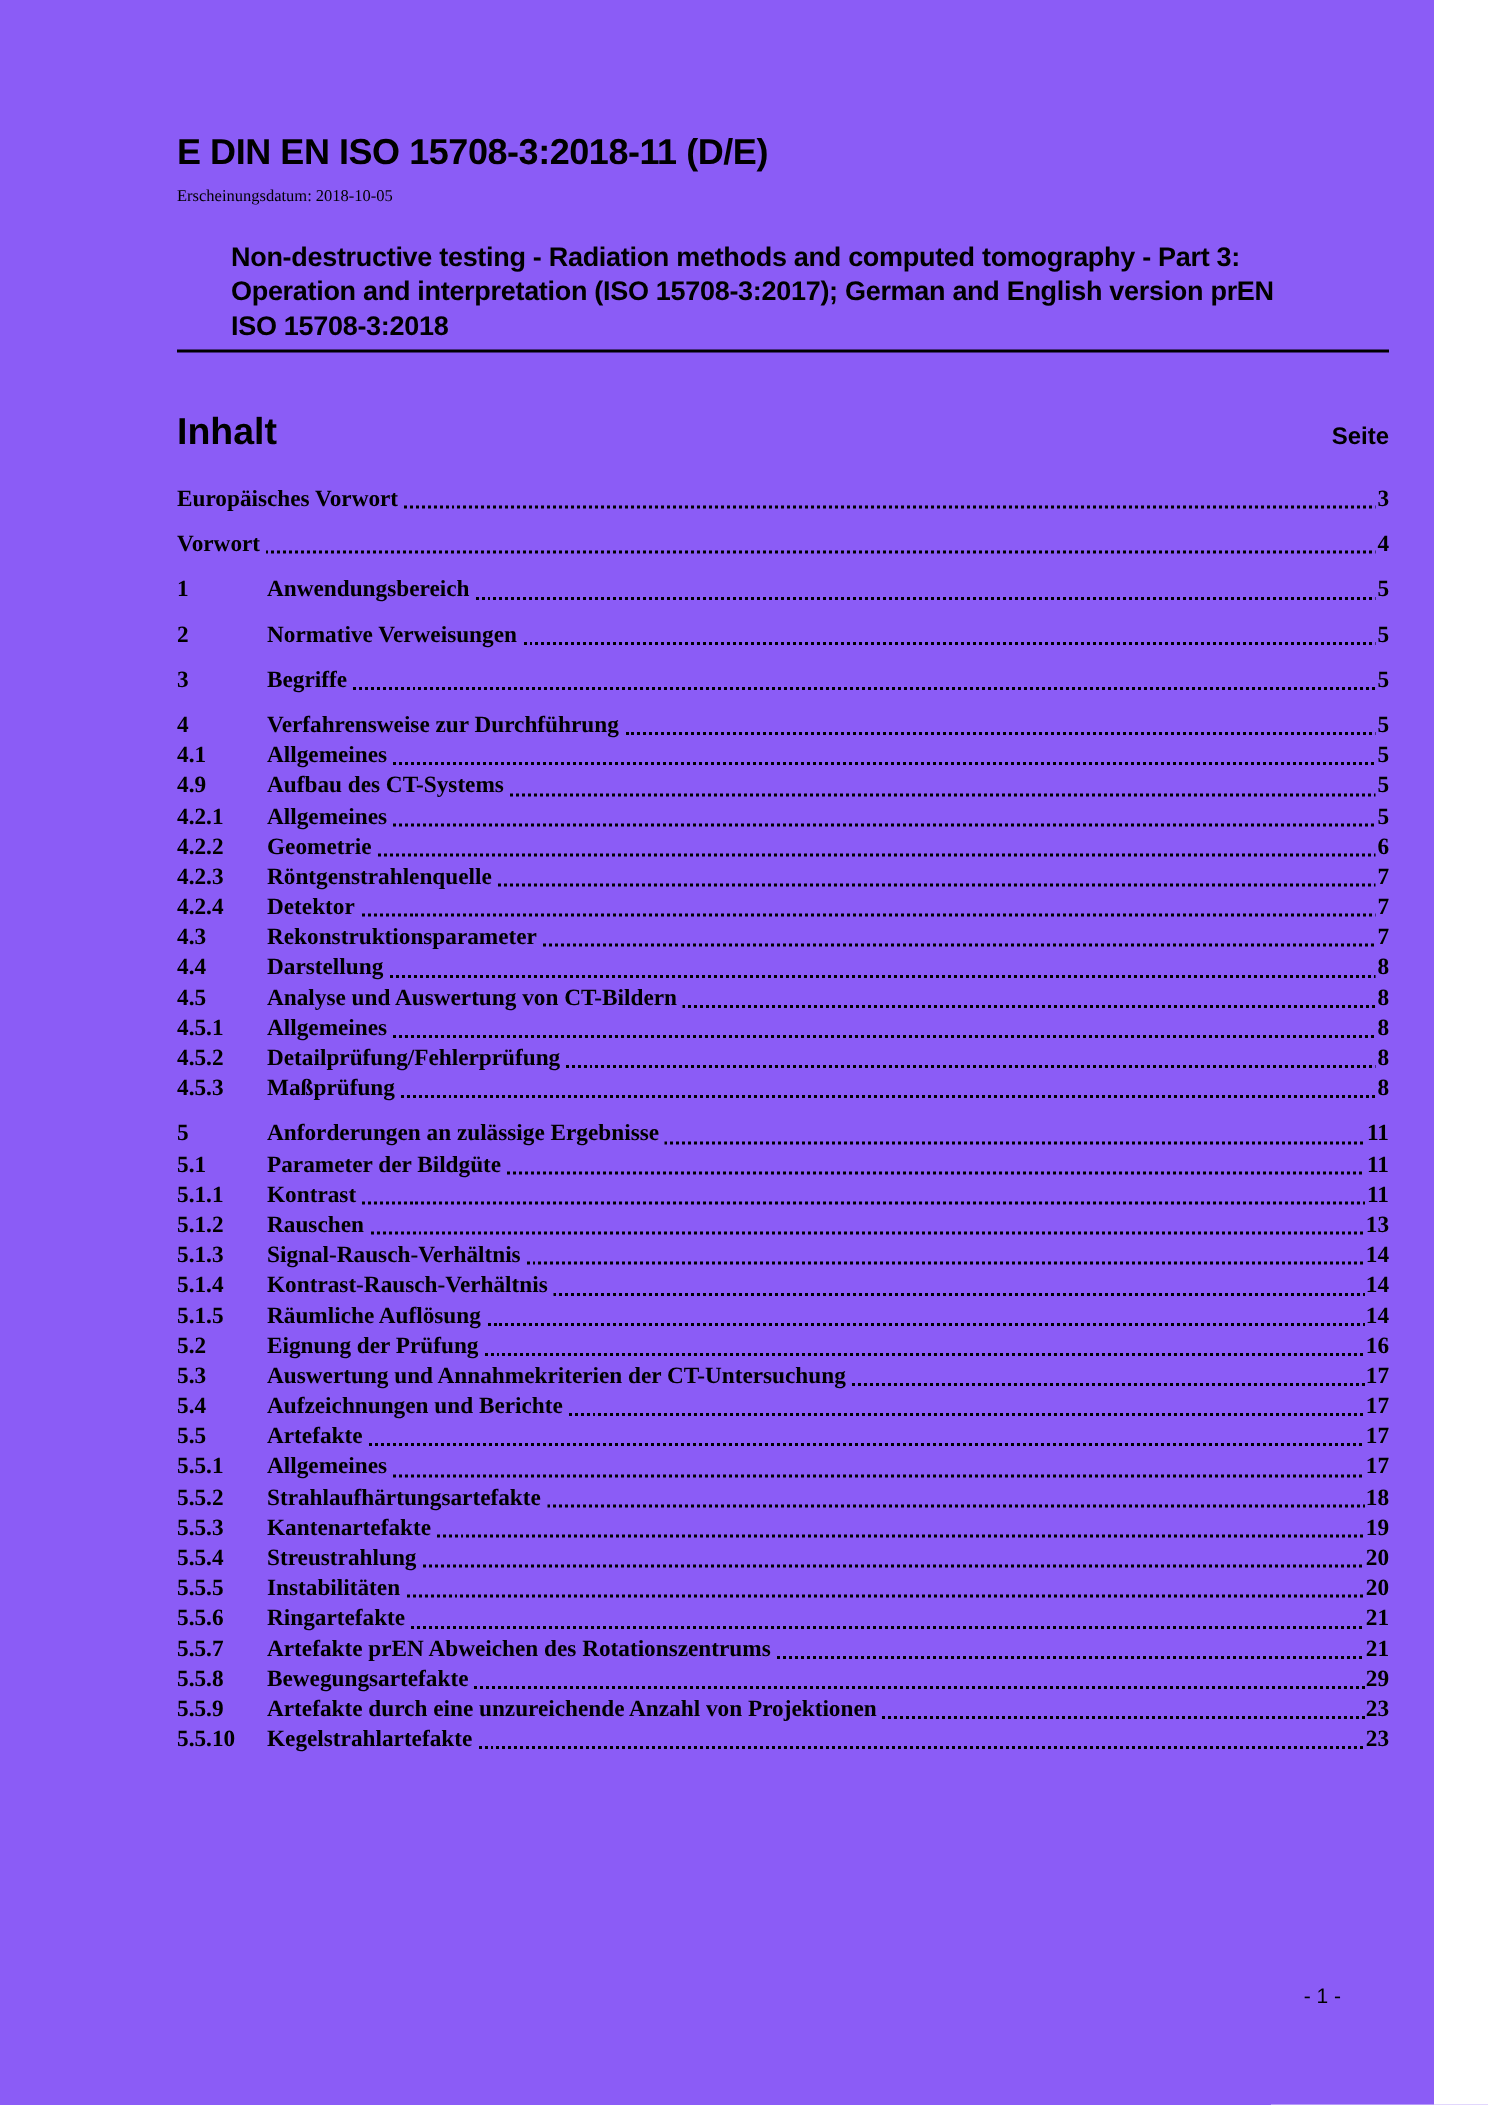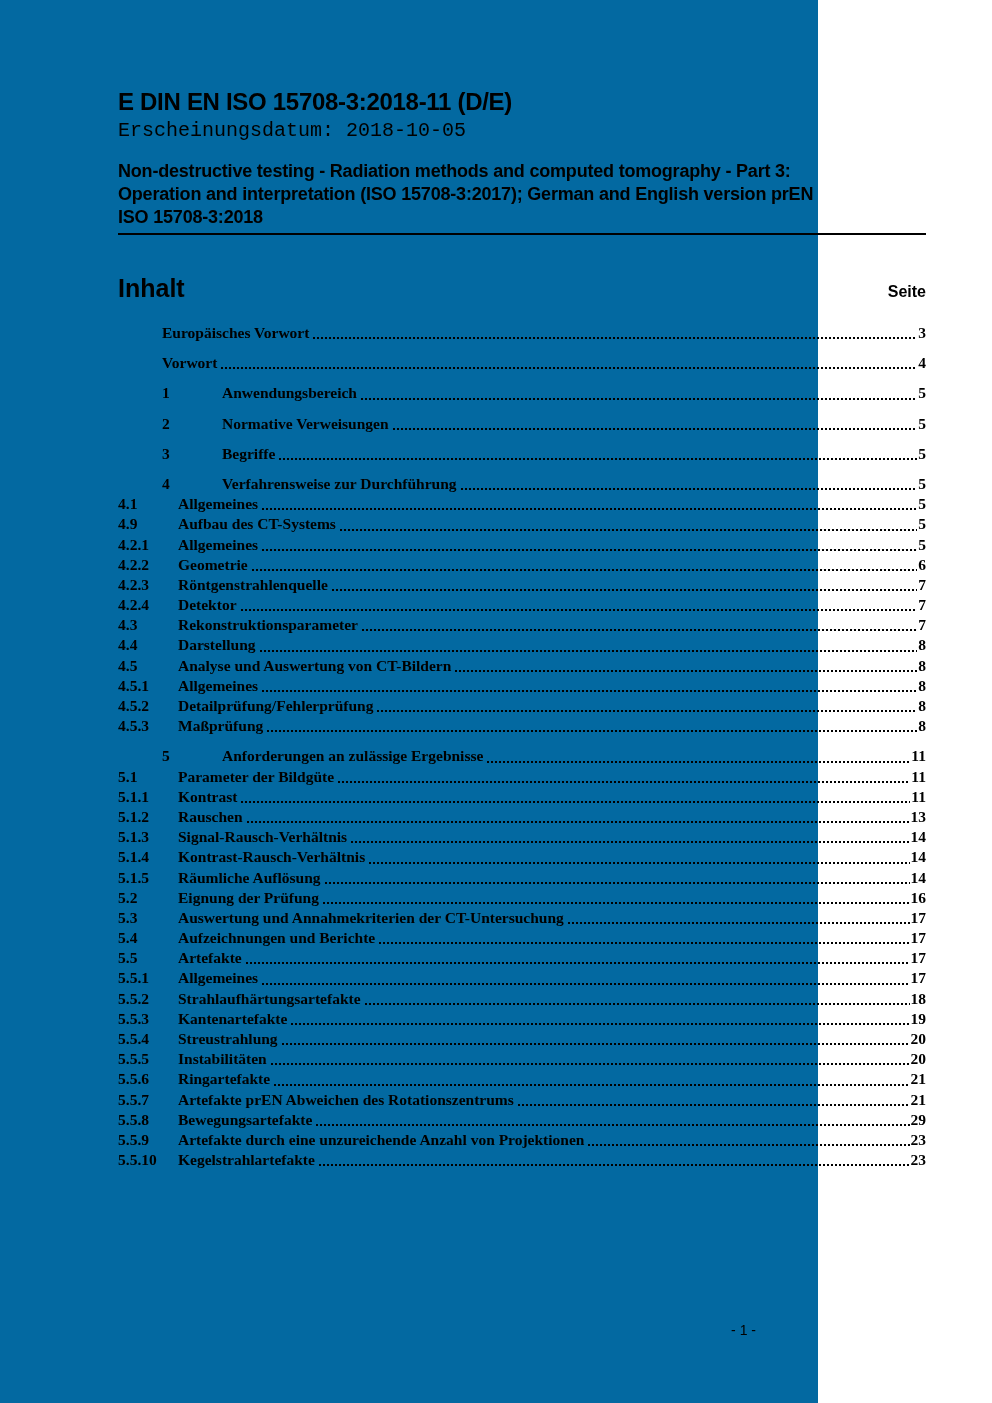--- a/index.html
+++ b/index.html
@@ -12,42 +12,42 @@
     width: 992px;
     height: 1403px;
     position: relative;
     overflow: hidden;
     font-family: "Liberation Sans", sans-serif;
   }
   .page {
     position: absolute;
     top: 0;
     left: 0;
-    width: 818px;
+    width: 956px;
     height: 1403px;
-    background: #0369a1;
+    background: #8b5cf6;
   }
   .content {
     position: absolute;
     top: 88px;
     left: 118px;
     width: 808px;
   }
   .doc-title {
     font-family: "Liberation Sans", sans-serif;
     font-weight: bold;
     font-size: 24px;
     line-height: 28px;
     letter-spacing: -0.3px;
     margin: 0 0 6px 0;
     white-space: nowrap;
   }
   .release-date {
-    font-family: Liberation Mono, monospace;
-    font-size: 20px;
+    font-family: Liberation Serif, serif;
+    font-size: 11px;
     line-height: 18px;
     margin: 0 0 20px 0;
   }
   .lang-title {
     font-family: "Liberation Sans", sans-serif;
     font-weight: bold;
     font-size: 18px;
     line-height: 23px;
     letter-spacing: -0.2px;
     margin: 0 0 24px 0;
@@ -82,21 +82,21 @@
     font-family: "Liberation Serif", serif;
     font-weight: bold;
     font-size: 15.5px;
   }
   .toc-row {
     display: flex;
     align-items: baseline;
     line-height: 20.2px;
     height: 20.2px;
   }
-  .toc-row.top { margin-top: 10px; margin-left: 44px; }
+  .toc-row.top { margin-top: 10px; }
   .toc-num {
     flex: 0 0 60px;
     white-space: nowrap;
   }
   .toc-title {
     flex: 0 1 auto;
     white-space: nowrap;
   }
   .toc-leader {
     flex: 1 1 auto;
@@ -123,21 +123,21 @@
 <body>
 
 <div class="page">
   <div class="content">
 
     <h1 class="doc-title">E DIN EN ISO 15708-3:2018-11 (D/E)</h1>
 
     <div class="release-date">Erscheinungsdatum: 2018-10-05</div>
 
 
-    <div class="lang-title" style="margin-bottom:0;">
+    <div class="lang-title" style="margin-bottom:0;margin-left:36px;">
       <div>Non-destructive testing - Radiation methods and computed tomography - Part 3:</div>
       <div>Operation and interpretation (ISO 15708-3:2017); German and English version prEN</div>
       <div>ISO 15708-3:2018</div>
     </div>
 
     <hr class="title-rule">
 
     <div class="toc-heading-row">
       <h2 class="toc-heading">Inhalt</h2>
       <span class="page-col-label">Seite</span>

